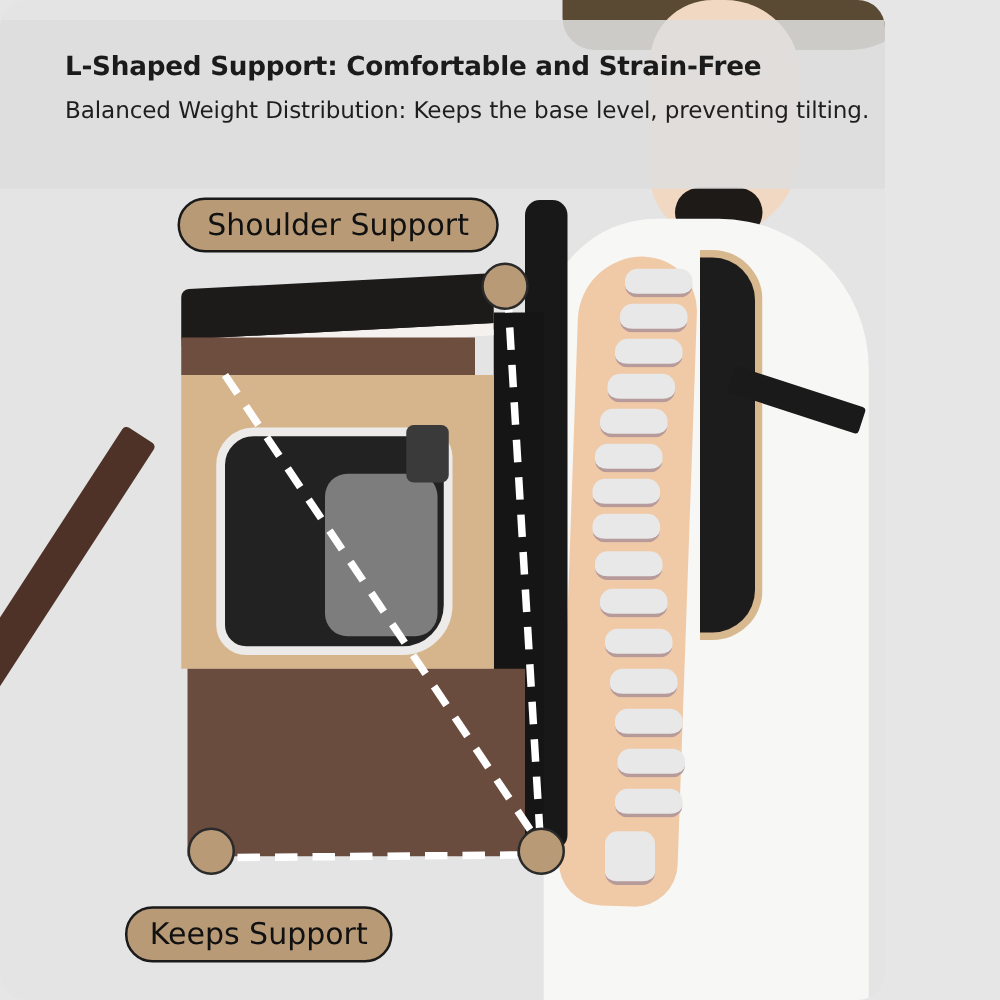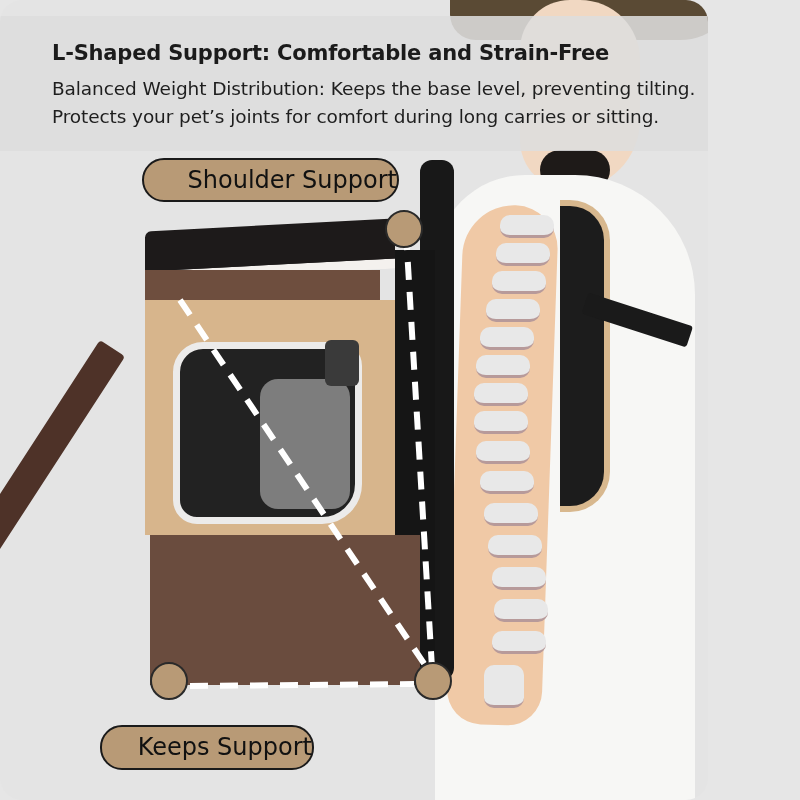--- a/index.html
+++ b/index.html
@@ -33,21 +33,21 @@
   
   .overlay { position:absolute; left:0; top:0; width:800px; height:800px; pointer-events:none; }
 
   
   .header-band { position:absolute; left:0; top:16px; width:800px; height:135px; background:rgba(221,221,221,0.88); }
   .headline { position:absolute; left:52px; top:41px; font-size:21px; font-weight:bold; color:#1b1b1b; letter-spacing:-0.2px; white-space:nowrap; }
   .body-line { position:absolute; left:52px; font-size:18.5px; color:#1e1e1e; white-space:nowrap; letter-spacing:-0.1px;text-align:right; }
   .l1 { top:78px; } .l2 { top:106px; }
 
   
-  .pill { position:absolute; height:40px; border:2.5px solid #1a1a1a; border-radius:22px; background:#b89a76; color:#111; font-size:24px; line-height:40px; text-align:right; box-sizing:border-box; white-space:nowrap; }
+  .pill { position:absolute; height:40px; border:2.5px solid #1a1a1a; border-radius:22px; background:#b89a76; color:#111; font-size:24px; line-height:40px; text-align:center; box-sizing:border-box; white-space:nowrap; }
   .pill-shoulder { left:142px; top:158px; width:257px; height:44px; line-height:40px; }
   .pill-base { left:100px; top:725px; width:214px; height:45px; line-height:41px; }
   .pill-lumbar { left:517px; top:723px; width:256px; height:44px; line-height:40px; }
 
   .dot { position:absolute; width:38px; height:38px; border-radius:50%; border:2.5px solid #2a2a2a; background:#b89a76; box-sizing:border-box; }
   .dot-shoulder { left:385px; top:210px; }
   .dot-base { left:150px; top:662px; }
   .dot-lumbar { left:414px; top:662px; }
 </style>
 </head>
@@ -105,17 +105,16 @@
     </g>
   </svg>
 
   <div class="dot dot-shoulder"></div>
   <div class="dot dot-base"></div>
   <div class="dot dot-lumbar"></div>
 
   <div class="header-band"></div>
   <div class="headline">L-Shaped Support: Comfortable and Strain-Free</div>
   <div class="body-line l1">Balanced Weight Distribution: Keeps the base level, preventing tilting.</div>
-  <div class="body-line l2">Protects your pet’s joints for comfort during long carries or sitting.</div>
 
   <div class="pill pill-shoulder">Shoulder Support</div>
   <div class="pill pill-base">Keeps Support</div>
 </div>
 
 </body></html>

